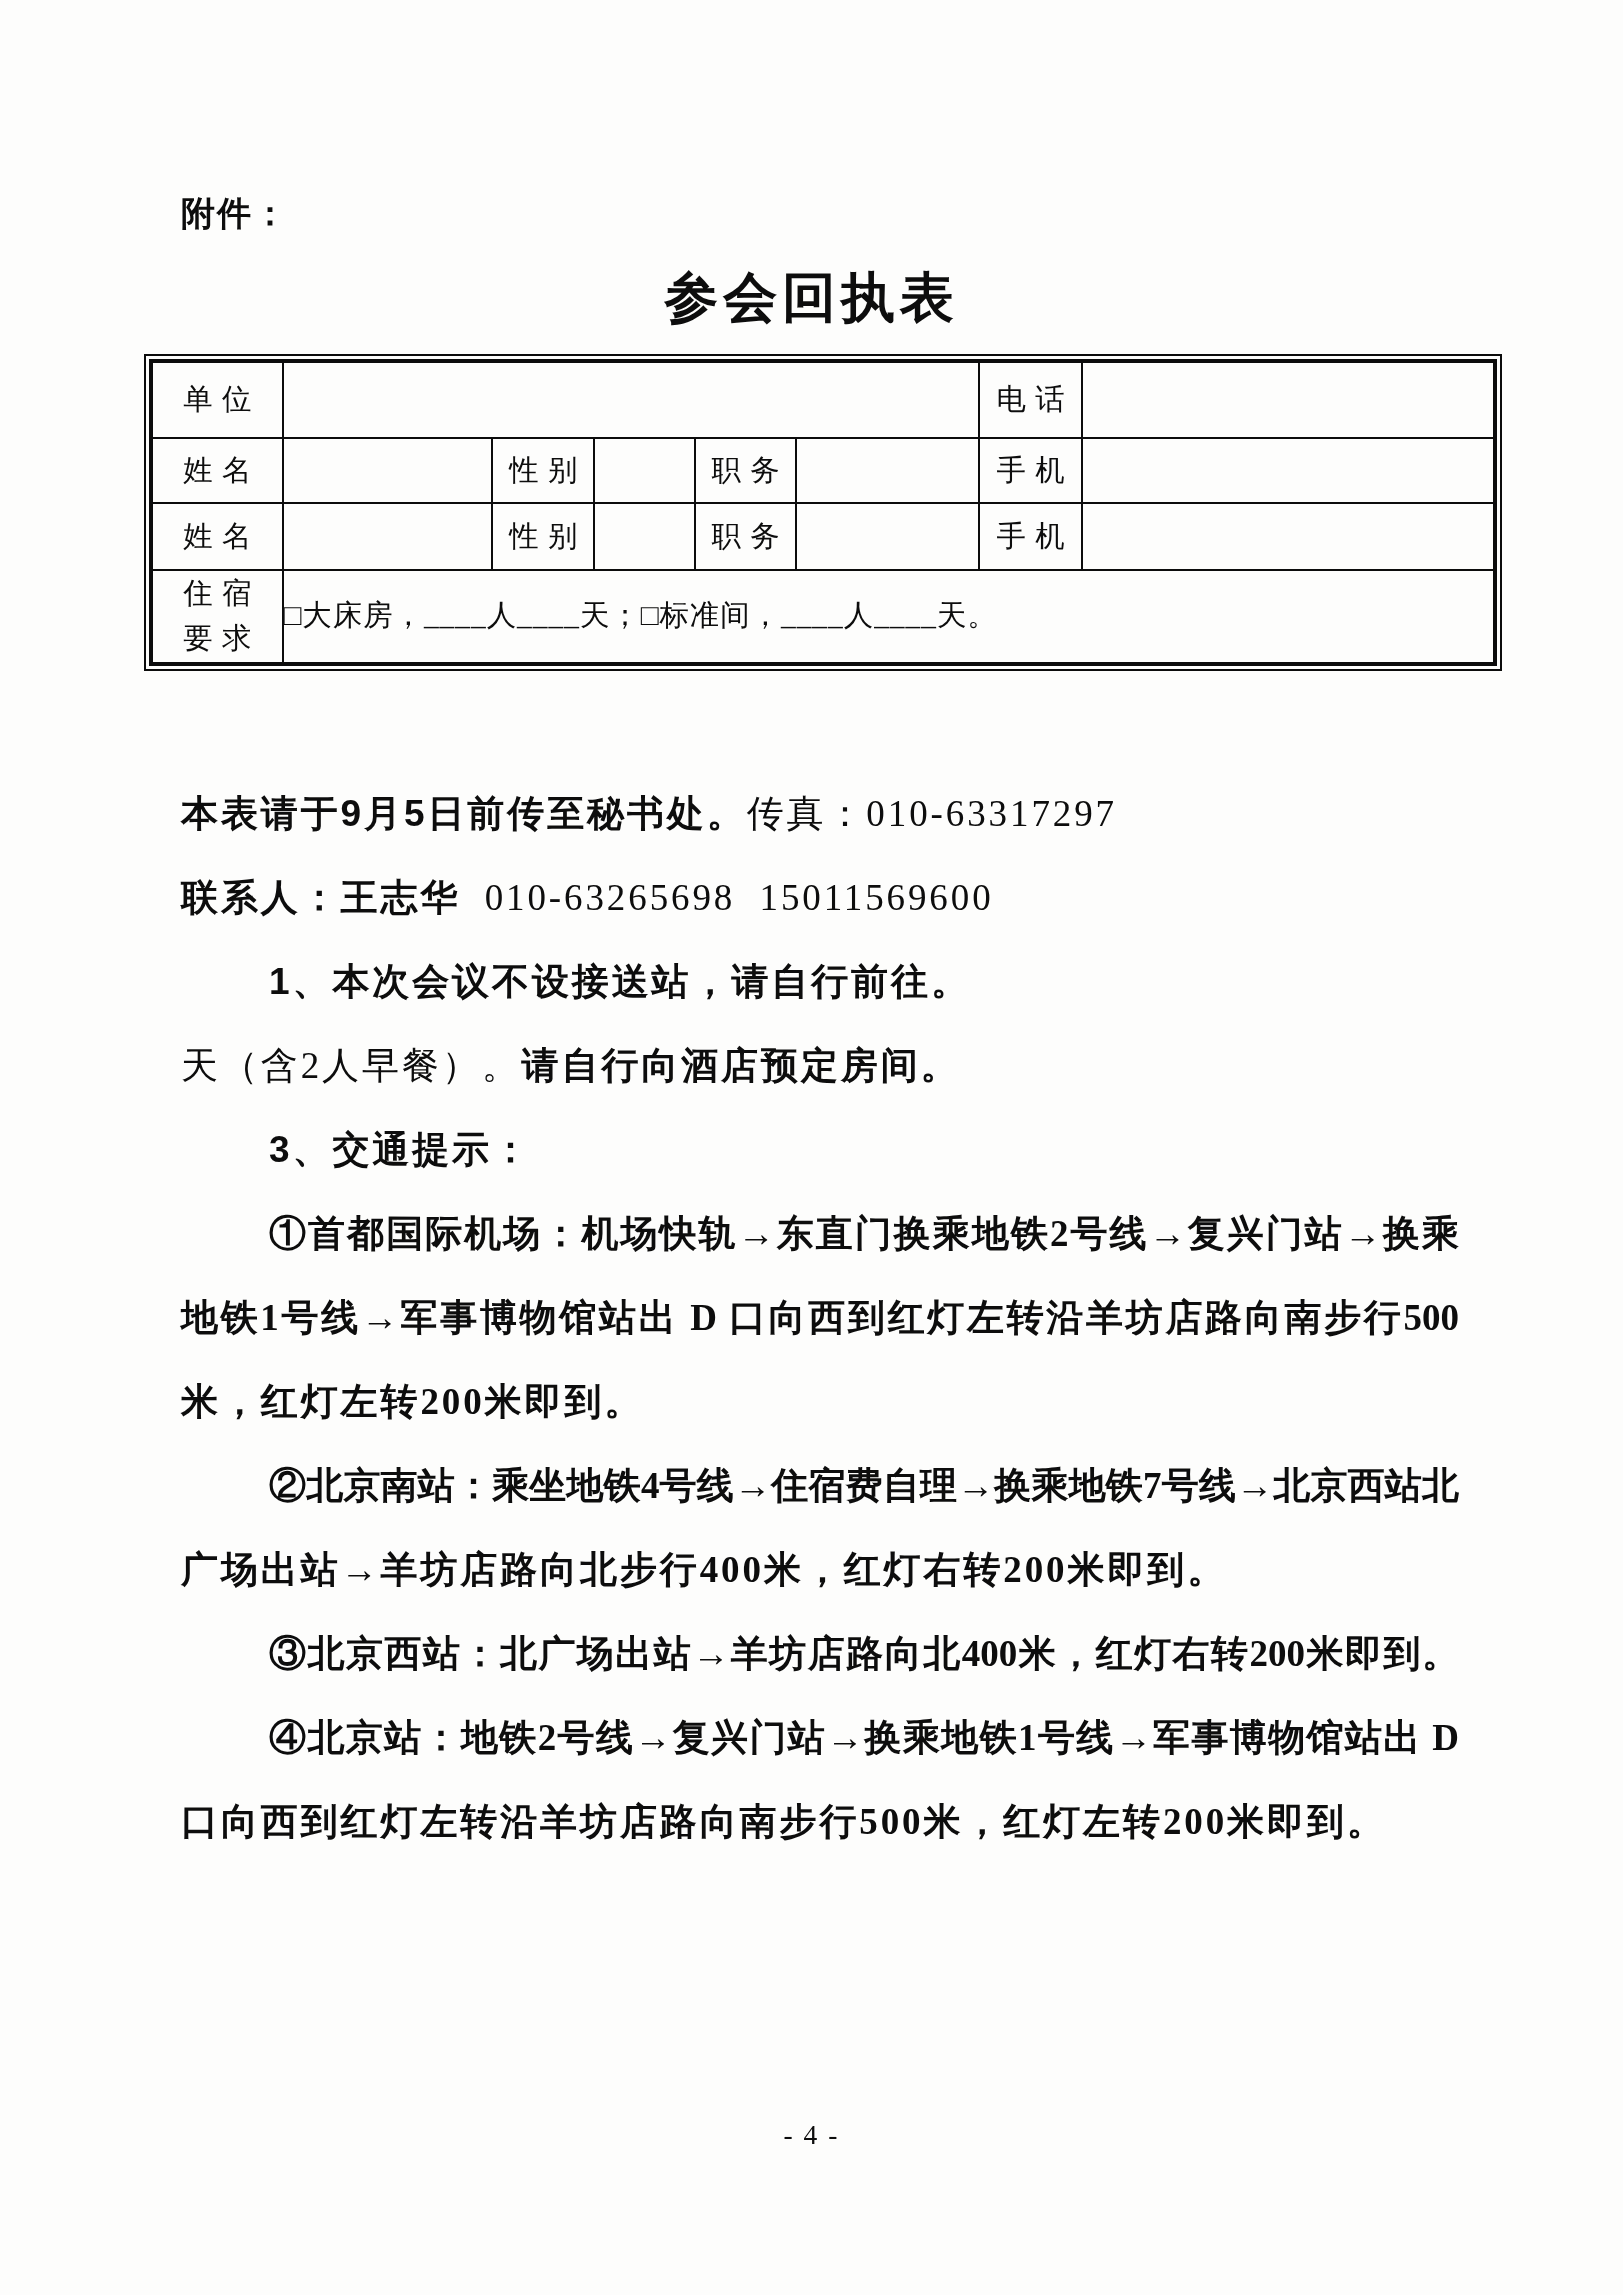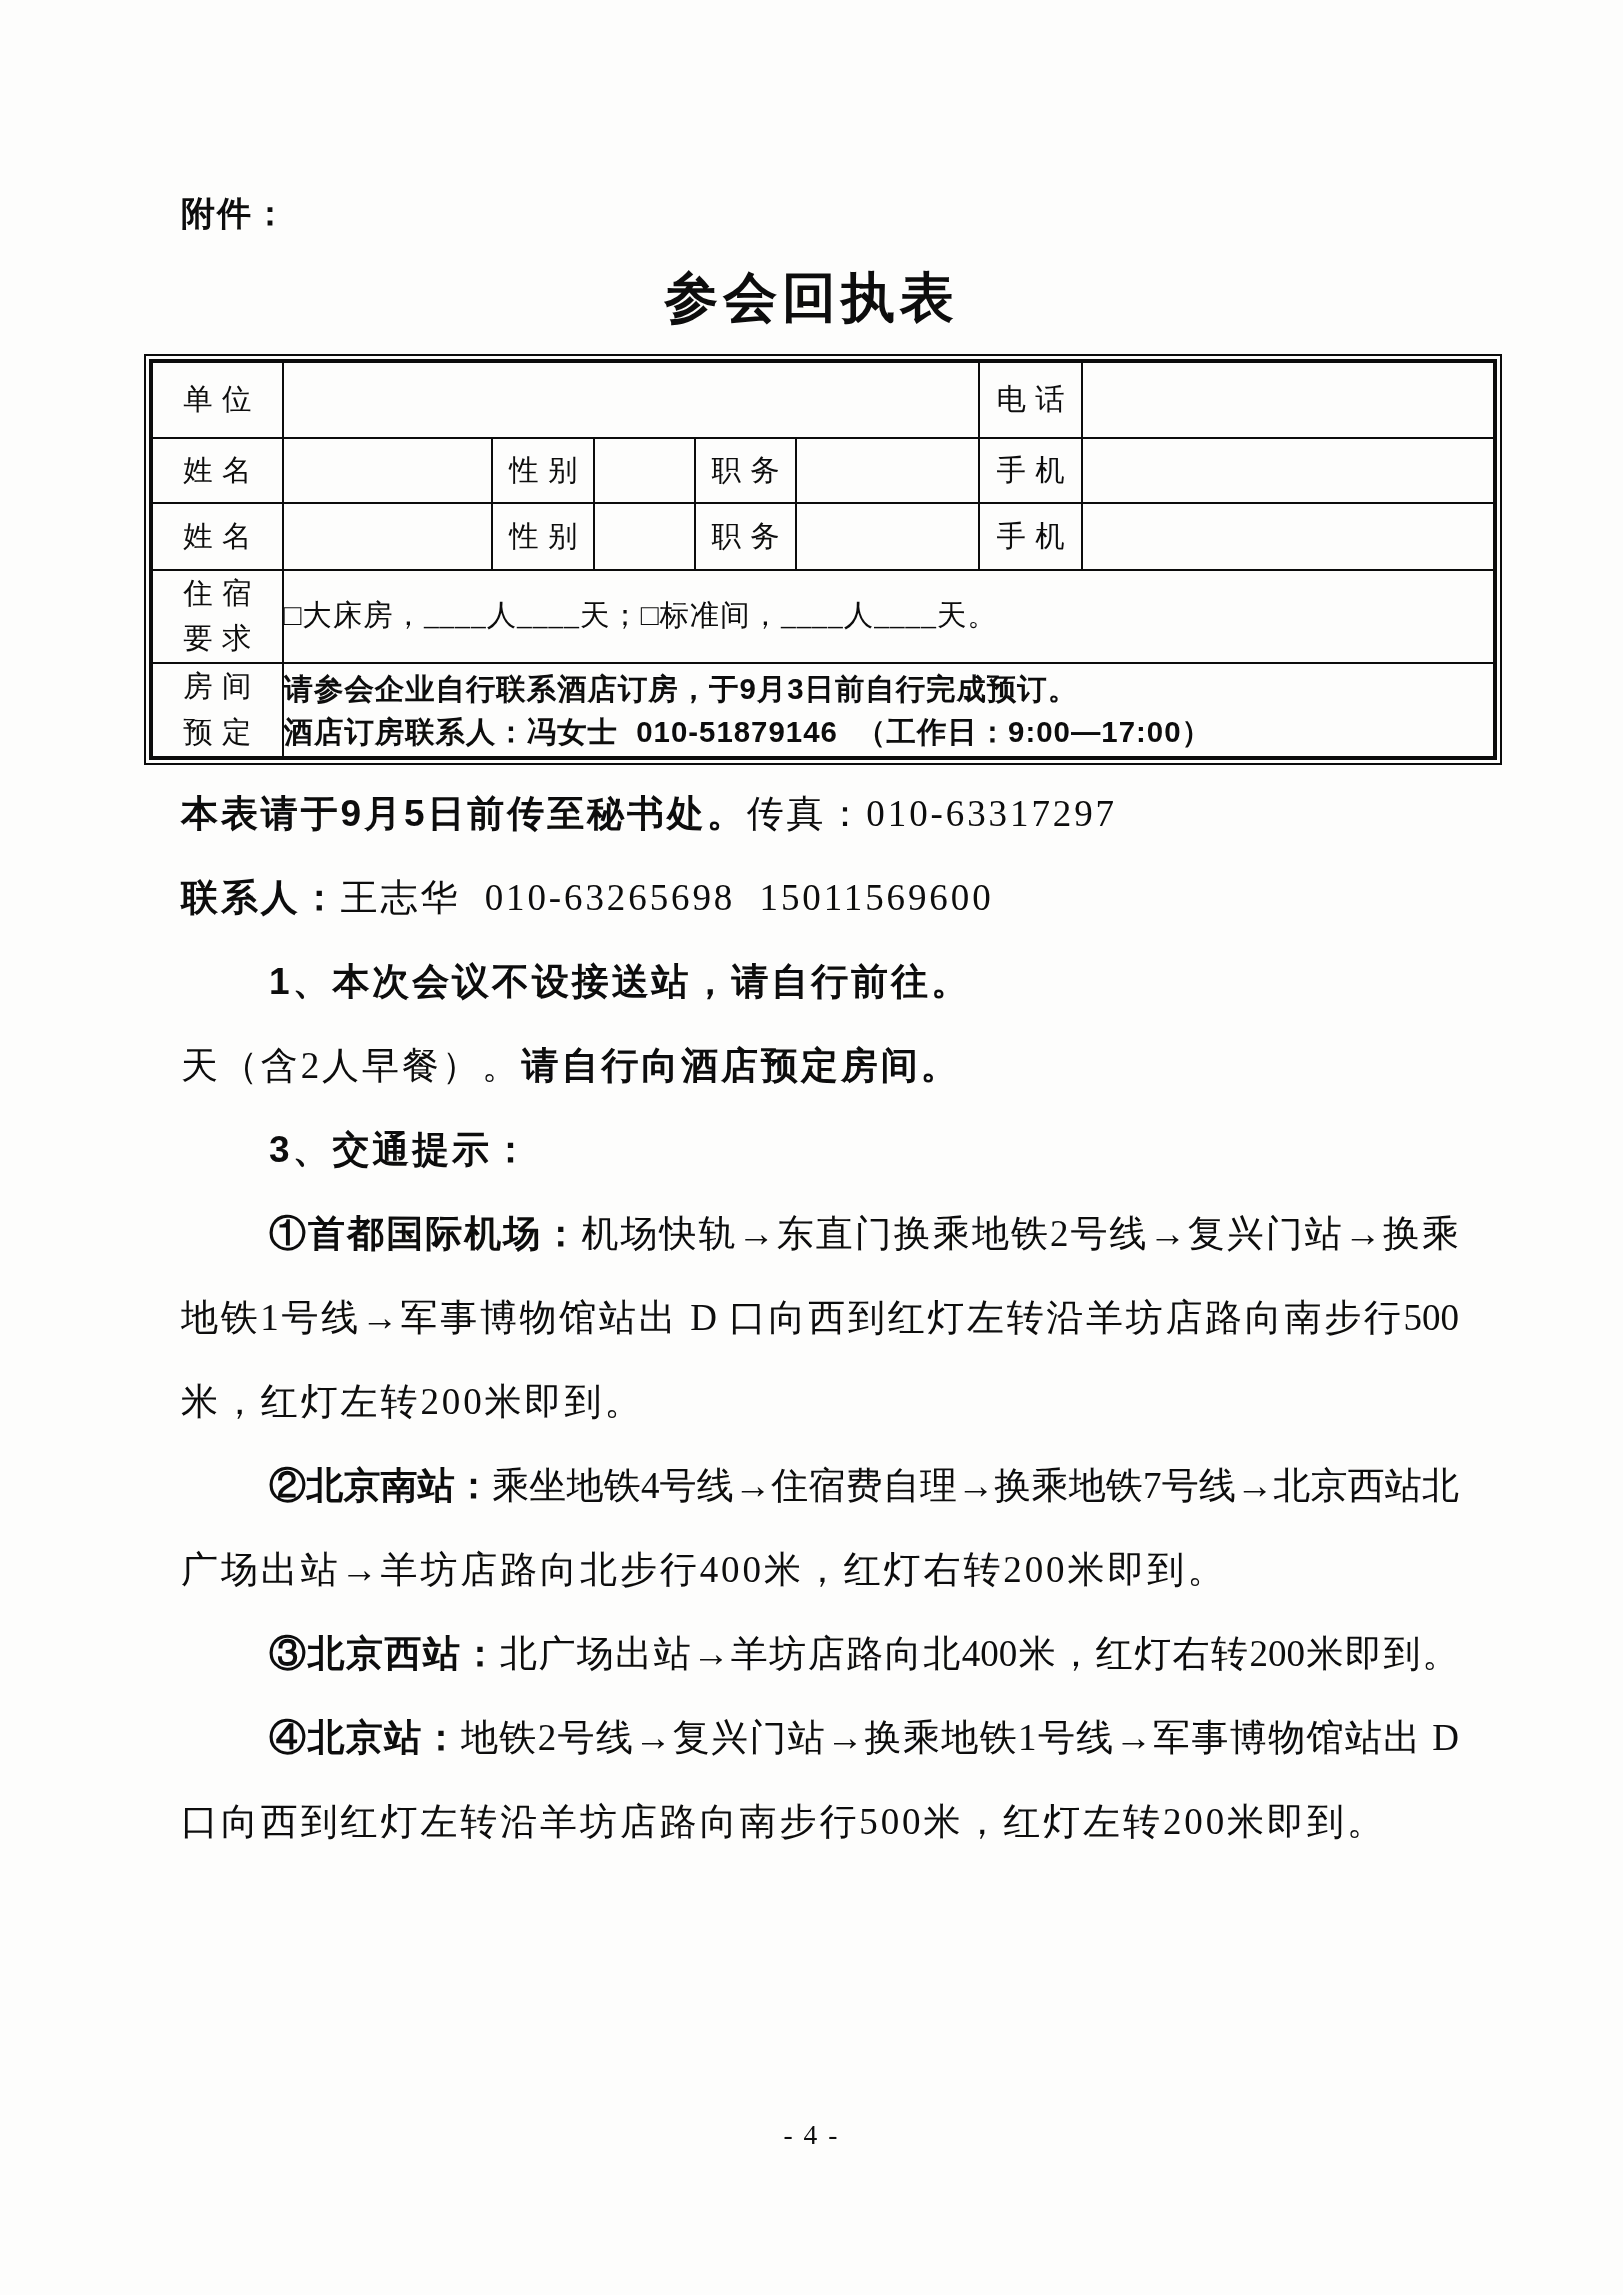--- a/index.html
+++ b/index.html
@@ -4,21 +4,21 @@
 <style>
   html,body{margin:0;padding:0;}
   body{
     width:1623px;height:2295px;position:relative;
     background:#fdfdfc;color:#0d0d0d;
     font-family:"Liberation Serif",serif;
     overflow:hidden;
   }
   .hei{font-family:"Liberation Sans",sans-serif;font-weight:bold;}
   .song{font-family:"Liberation Serif",serif;font-weight:normal;}
-  .kai{font-family:"Liberation Serif",serif;font-weight:normal;}
+  .kai{font-family:"Liberation Serif",serif;font-weight:bold;}
   .pre{white-space:pre-wrap;}
 
   .attachment{
     position:absolute;left:181px;top:191px;
     font-size:34px;letter-spacing:2px;
   }
   .title{
     position:absolute;left:0;top:262px;width:1623px;
     text-align:center;font-size:54px;letter-spacing:4.9px;
   }
@@ -112,30 +112,20 @@
     </tr>
     <tr class="r4">
       <td class="lab song">
         <div>住宿</div>
         <div>要求</div>
       </td>
       <td colspan="7" class="cnt cnt-acc song">
         <span>□大床房，____人____天；□标准间，____人____天。</span>
       </td>
     </tr>
-    <tr class="r5">
-      <td class="lab song">
-        <div>房间</div>
-        <div>预定</div>
-      </td>
-      <td colspan="7" class="cnt cnt-book hei">
-        <div>请参会企业自行联系酒店订房，于9月3日前自行完成预订。</div>
-        <div class="pre">酒店订房联系人：冯女士  010-51879146  （工作日：9:00—17:00）</div>
-      </td>
-    </tr>
   </tbody>
     </table>
 </div>
 
 <div class="doc">
   <div class="line wrap"><span class="hei">本表请于9月5日前传至秘书处。</span><span class="song">传真：010-63317297</span></div>
   <div class="line wrap"><span class="hei">联系人：</span><span class="kai">王志华</span><span class="song pre">  </span><span class="song pre">010-63265698  15011569600</span></div>
   <div class="line indent hei">1、本次会议不设接送站，请自行前往。</div>
   <div class="line wrap"><span class="song">天（含2人早餐）。</span><span class="hei">请自行向酒店预定房间。</span></div>
   <div class="line indent hei">3、交通提示：</div>

